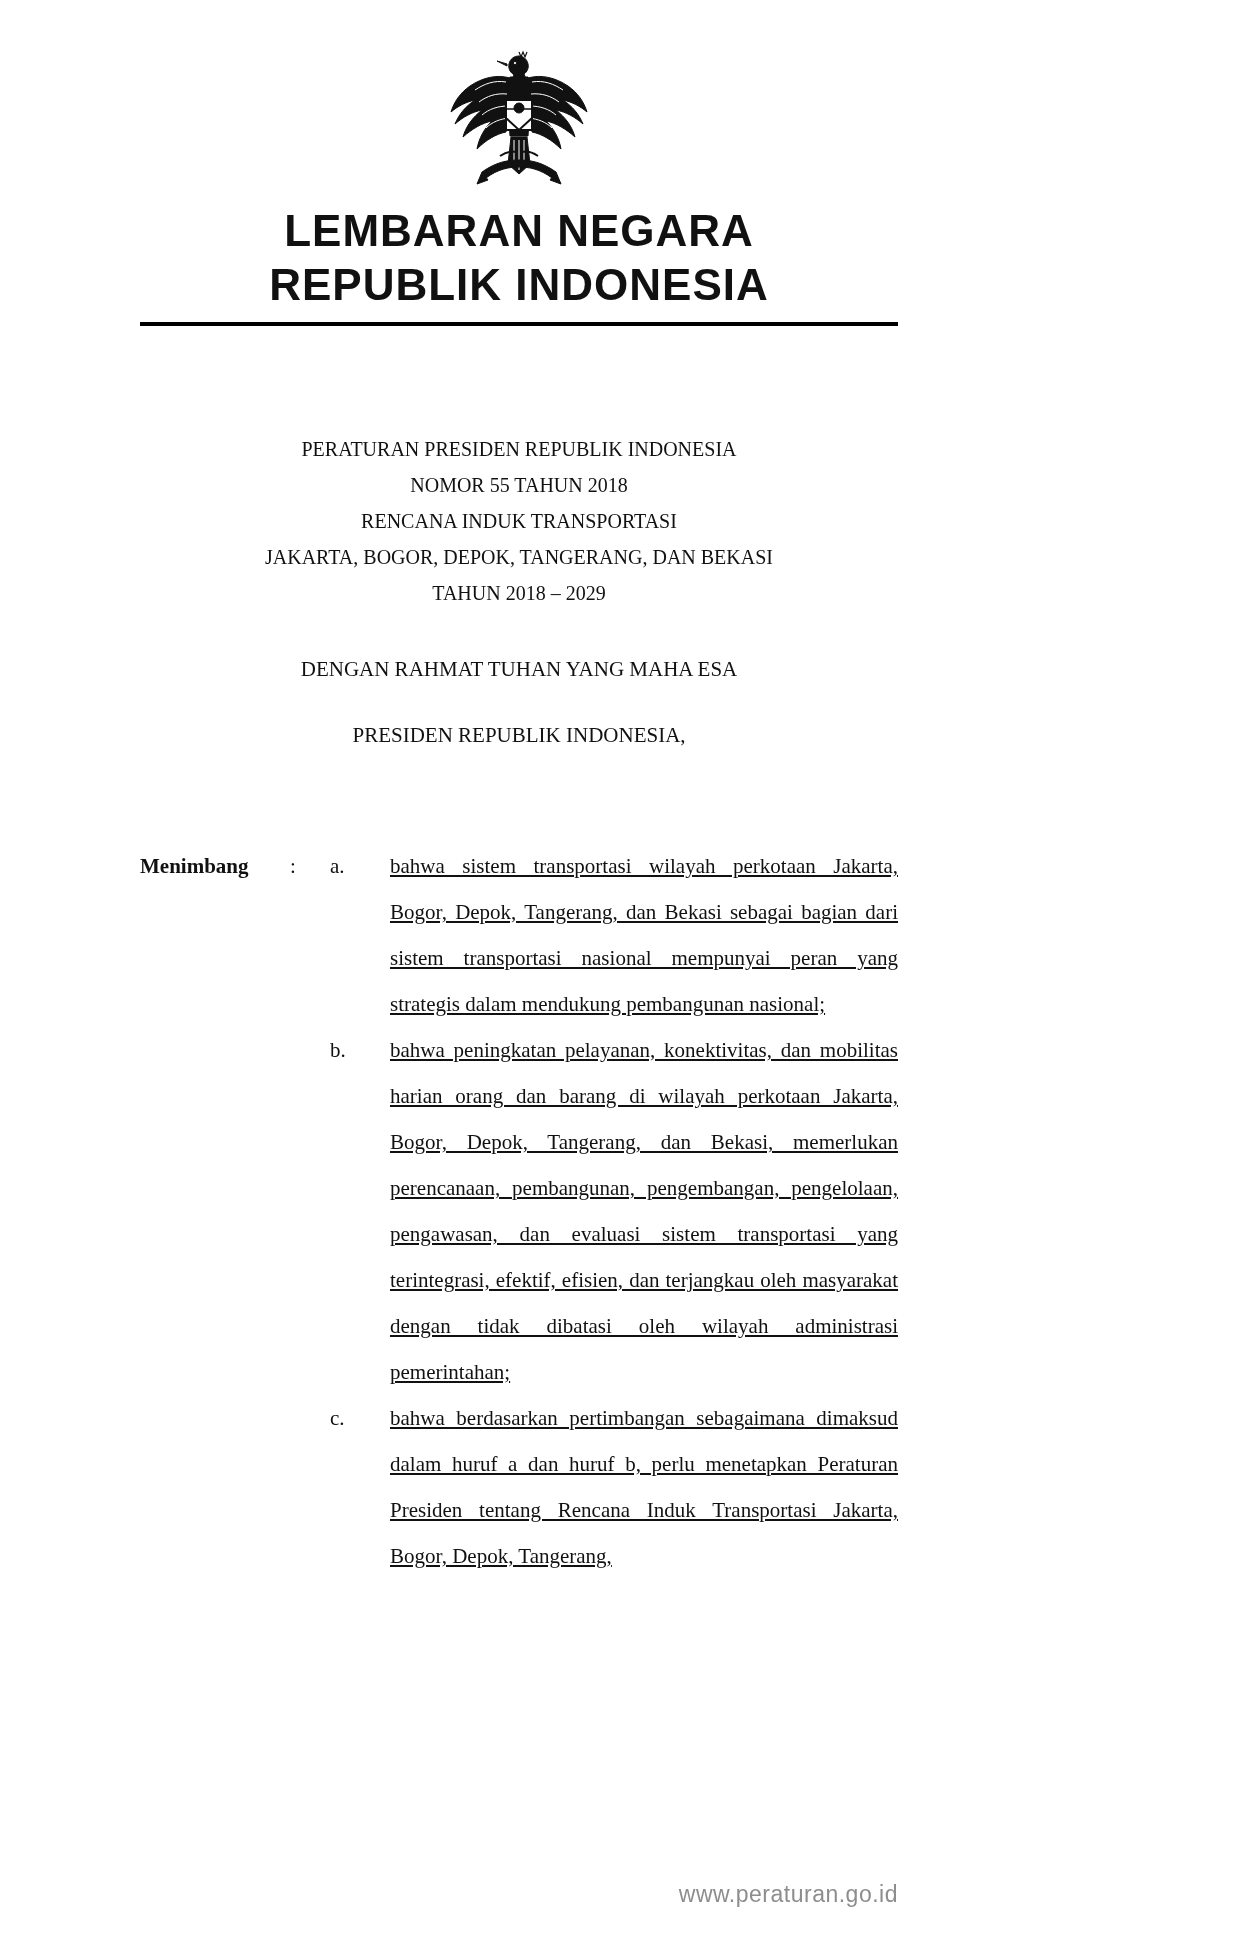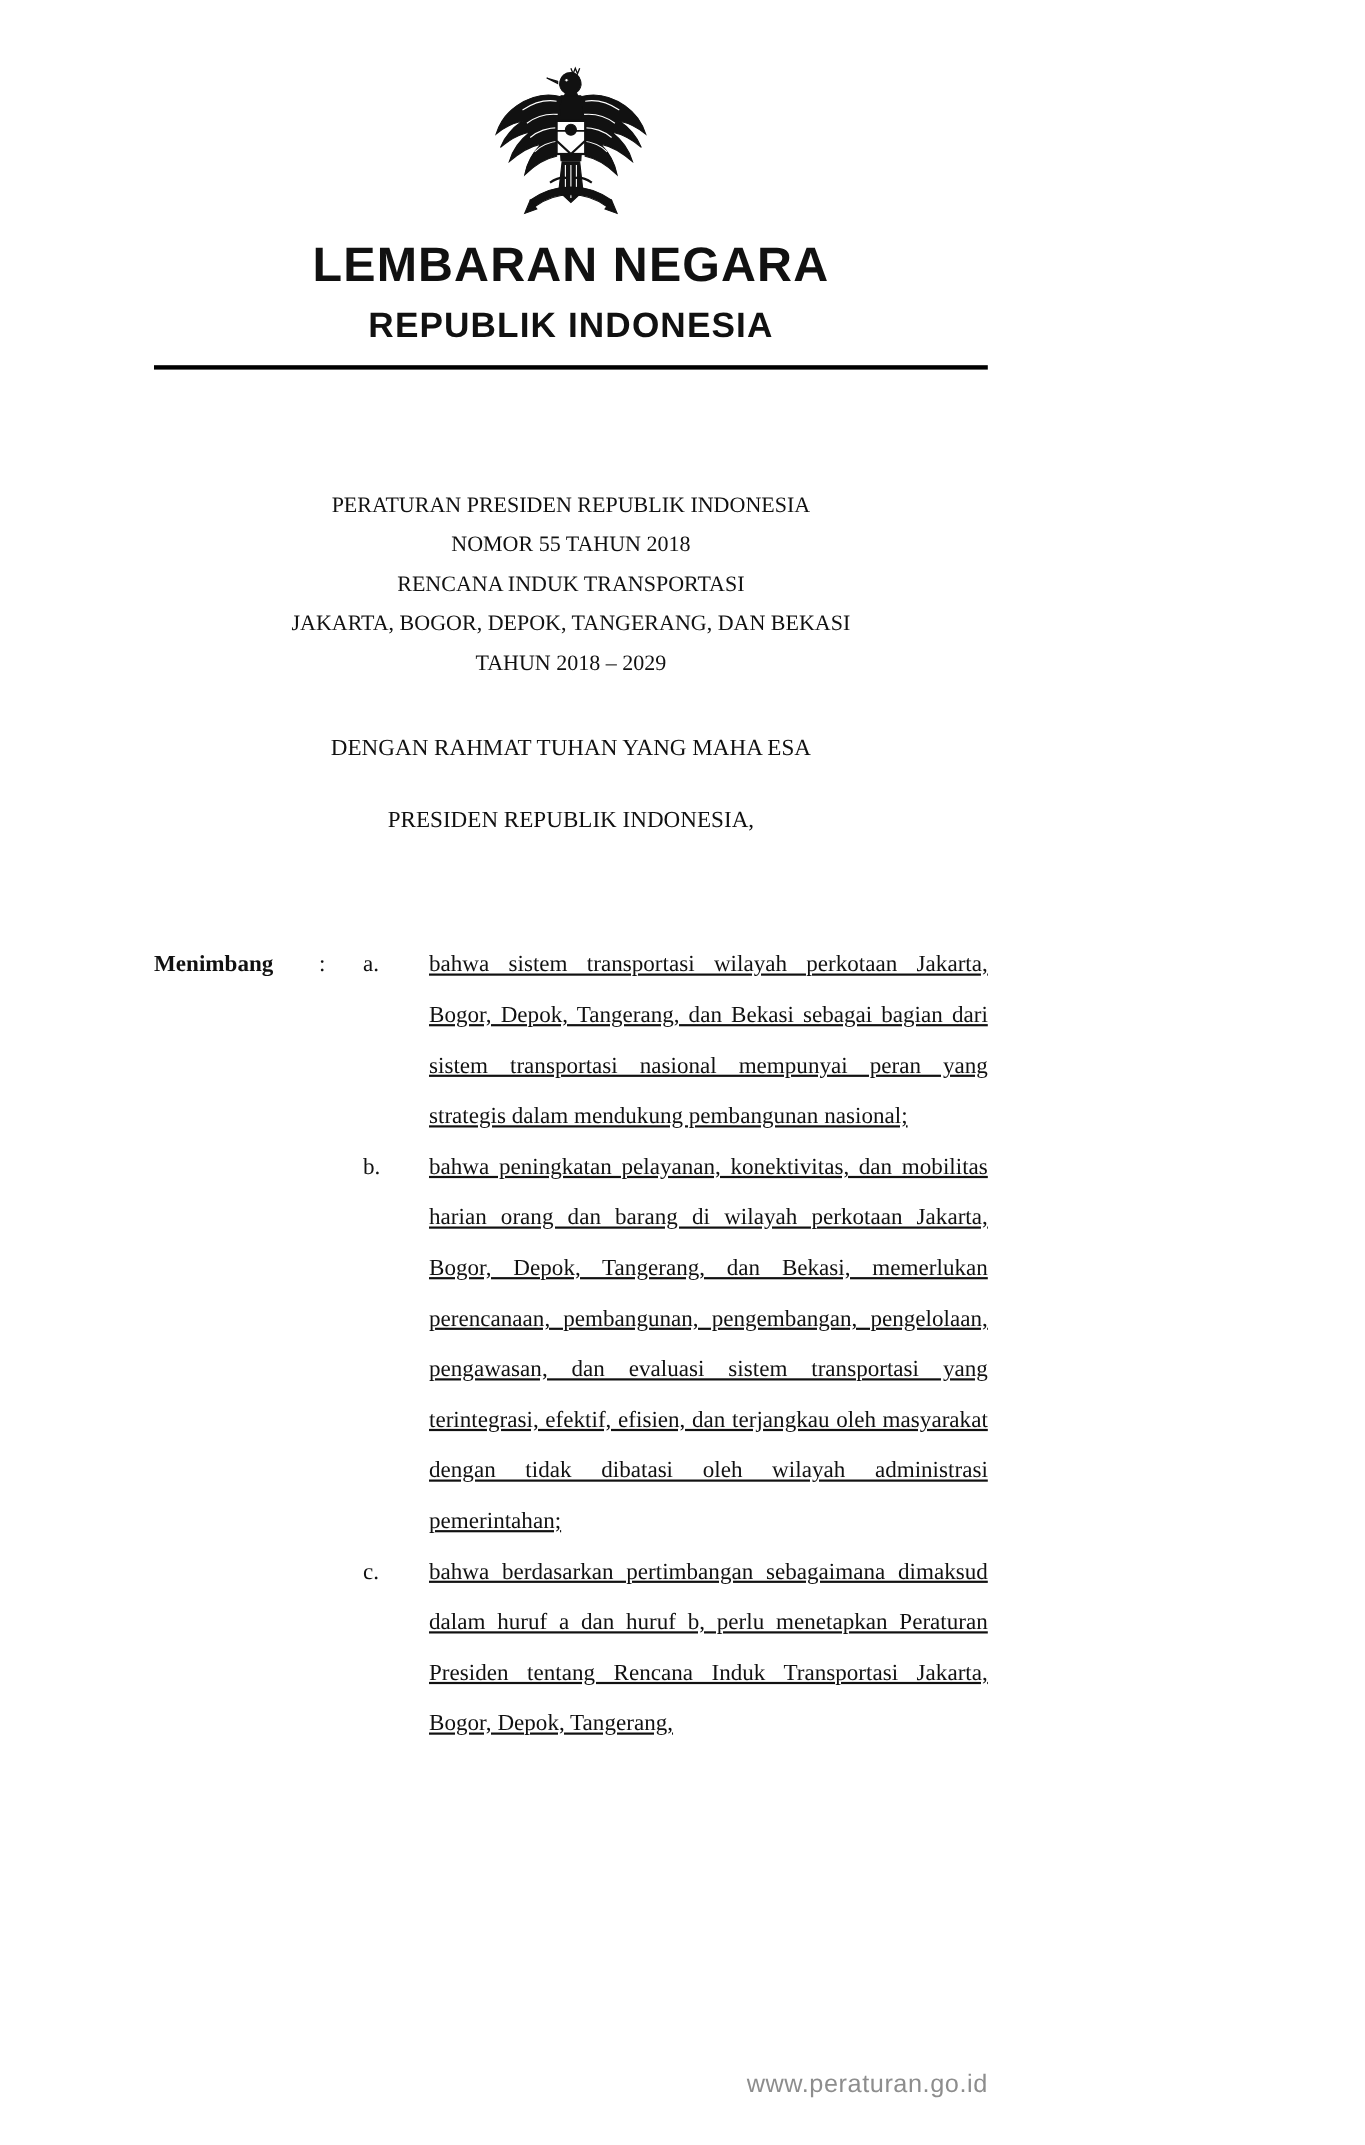--- a/index.html
+++ b/index.html
@@ -11,21 +11,21 @@
     width: 1241px;
     min-height: 1950px;
     font-family: "Liberation Serif", serif;
     color: #111111;
     position: relative;
   }
   .page {
     width: 1038px;
     min-height: 1950px;
     box-sizing: border-box;
-    padding: 44px 140px 40px 140px;
+    padding: 34px 140px 40px 140px;
     position: relative;
   }
 
   
   .emblem-wrap {
     display: flex;
     justify-content: center;
     align-items: flex-start;
     margin-top: 10px;
     margin-bottom: 10px;
@@ -42,21 +42,21 @@
     text-align: center;
     font-family: "Liberation Sans", sans-serif;
     font-weight: bold;
     letter-spacing: 1px;
   }
   .masthead .line1 {
     font-size: 44px;
     line-height: 54px;
   }
   .masthead .line2 {
-    font-size: 32px;
+    font-size: 44px;
     line-height: 54px;
   }
   .rule {
     border: 0;
     border-top: 4px solid #000;
     margin: 10px 0 8px 0;
   }
 
   
   .issue {

